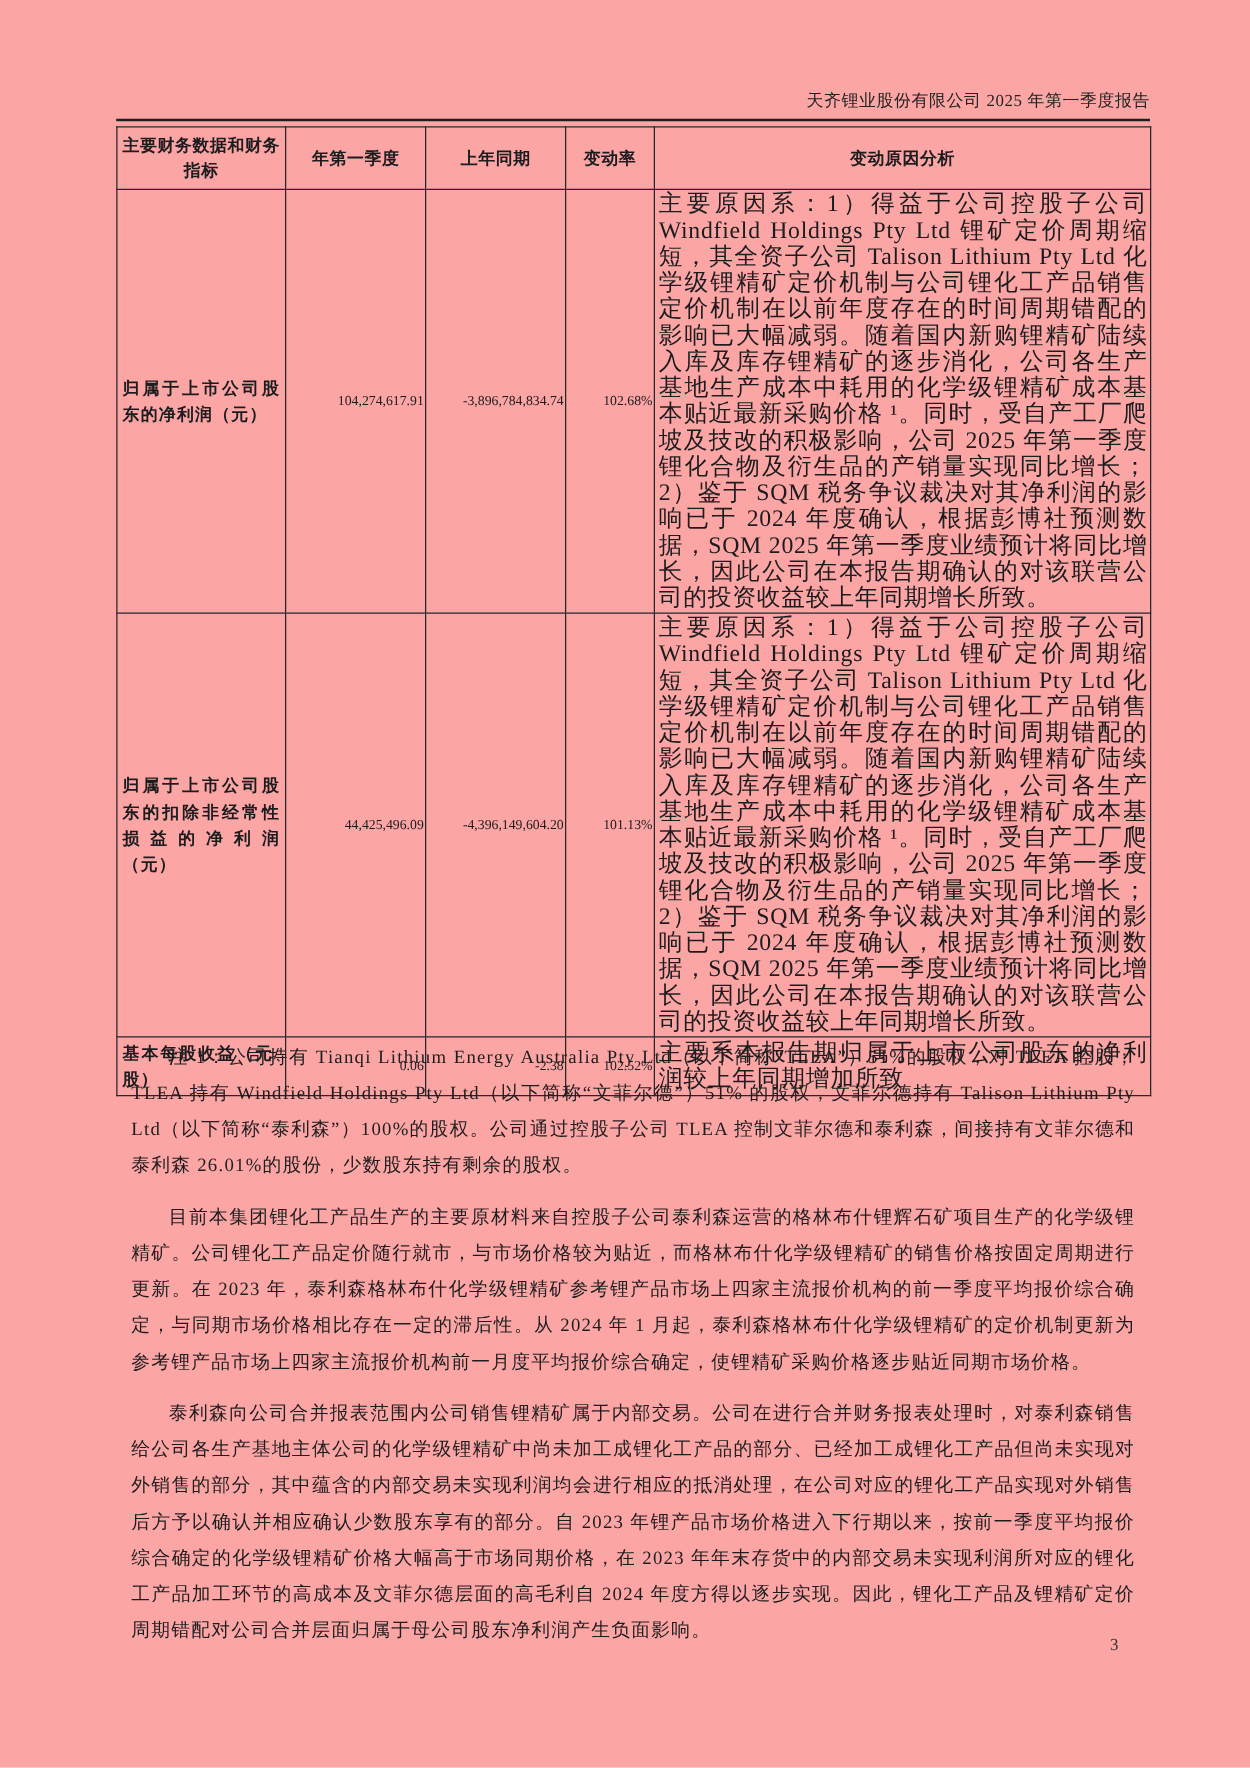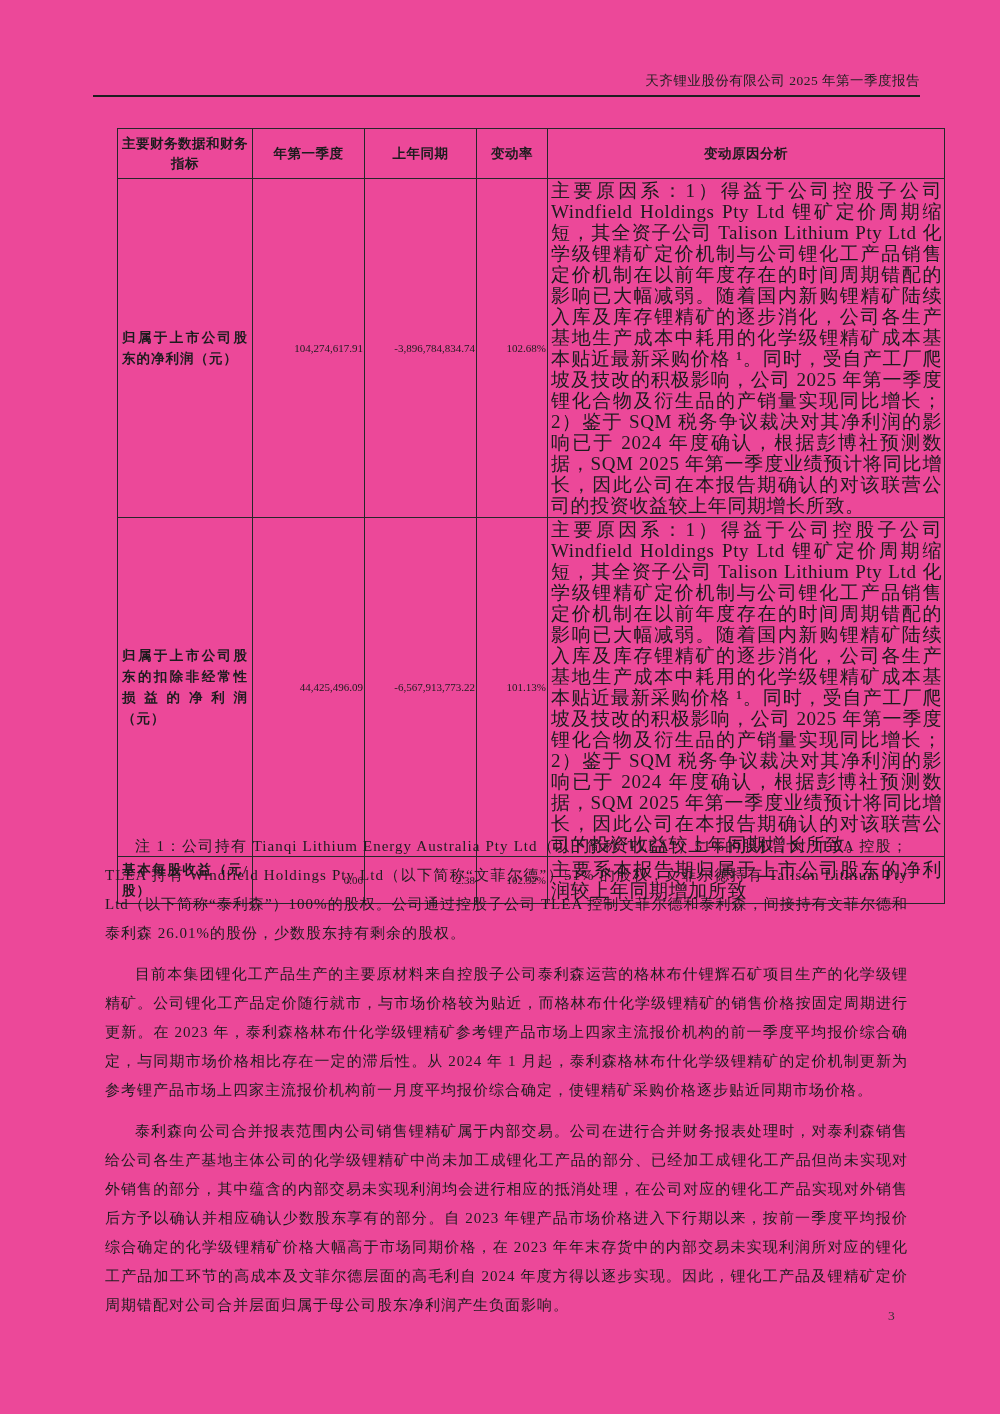--- a/index.html
+++ b/index.html
@@ -1,21 +1,21 @@
 <!DOCTYPE html>
 <html><head>
 <meta charset="utf-8">
 <style>
   html, body { margin: 0; padding: 0; background: #e8e8e8; }
   .page {
     position: relative;
     width: 1000px;
     height: 1414px;
     margin: 0 auto;
-    background: #ec4899;
+    background: #fca5a5;
     font-family: "Liberation Serif", "DejaVu Serif", serif;
     color: #1c1c1e;
     overflow: hidden;
   }
   .doc-header {
     position: absolute;
     top: 72px;
     left: 93px;
     width: 827px;
     text-align: right;
@@ -25,26 +25,25 @@
   }
   .header-rule {
     position: absolute;
     top: 95px;
     left: 93px;
     width: 827px;
     border-top: 2px solid #1e1e20;
   }
   table.fin {
     position: absolute;
-    top: 128px;
+    top: 101px;
     left: 93px;
     width: 827px;
     border-collapse: collapse;
     table-layout: fixed;
-    margin-left: 24px;
   }
   table.fin th, table.fin td {
     border: 1.5px solid #27272b;
     overflow: hidden;
   }
   table.fin th {
     font-size: 13.5px;
     font-weight: bold;
     text-align: center;
     vertical-align: middle;
@@ -133,21 +132,21 @@
       <tr class="r-big">
         <td class="ind">归属于上市公司股东的净利润（元）</td>
         <td class="num">104,274,617.91</td>
         <td class="num">-3,896,784,834.74</td>
         <td class="num">102.68%</td>
         <td class="reason">主要原因系：1）得益于公司控股子公司 Windfield Holdings Pty Ltd 锂矿定价周期缩短，其全资子公司 Talison Lithium Pty Ltd 化学级锂精矿定价机制与公司锂化工产品销售定价机制在以前年度存在的时间周期错配的影响已大幅减弱。随着国内新购锂精矿陆续入库及库存锂精矿的逐步消化，公司各生产基地生产成本中耗用的化学级锂精矿成本基本贴近最新采购价格 ¹。同时，受自产工厂爬坡及技改的积极影响，公司 2025 年第一季度锂化合物及衍生品的产销量实现同比增长；2）鉴于 SQM 税务争议裁决对其净利润的影响已于 2024 年度确认，根据彭博社预测数据，SQM 2025 年第一季度业绩预计将同比增长，因此公司在本报告期确认的对该联营公司的投资收益较上年同期增长所致。</td>
       </tr>
       <tr class="r-big">
         <td class="ind">归属于上市公司股东的扣除非经常性损益的净利润（元）</td>
         <td class="num">44,425,496.09</td>
-        <td class="num">-6,567,913,773.22</td>
+        <td class="num">-4,396,149,604.20</td>
         <td class="num">101.13%</td>
         <td class="reason">主要原因系：1）得益于公司控股子公司 Windfield Holdings Pty Ltd 锂矿定价周期缩短，其全资子公司 Talison Lithium Pty Ltd 化学级锂精矿定价机制与公司锂化工产品销售定价机制在以前年度存在的时间周期错配的影响已大幅减弱。随着国内新购锂精矿陆续入库及库存锂精矿的逐步消化，公司各生产基地生产成本中耗用的化学级锂精矿成本基本贴近最新采购价格 ¹。同时，受自产工厂爬坡及技改的积极影响，公司 2025 年第一季度锂化合物及衍生品的产销量实现同比增长；2）鉴于 SQM 税务争议裁决对其净利润的影响已于 2024 年度确认，根据彭博社预测数据，SQM 2025 年第一季度业绩预计将同比增长，因此公司在本报告期确认的对该联营公司的投资收益较上年同期增长所致。</td>
       </tr>
       <tr class="r-eps1">
         <td class="ind">基本每股收益（元/股）</td>
         <td class="num">0.06</td>
         <td class="num">-2.38</td>
         <td class="num">102.52%</td>
         <td class="reason">主要系本报告期归属于上市公司股东的净利润较上年同期增加所致</td>
       </tr>

